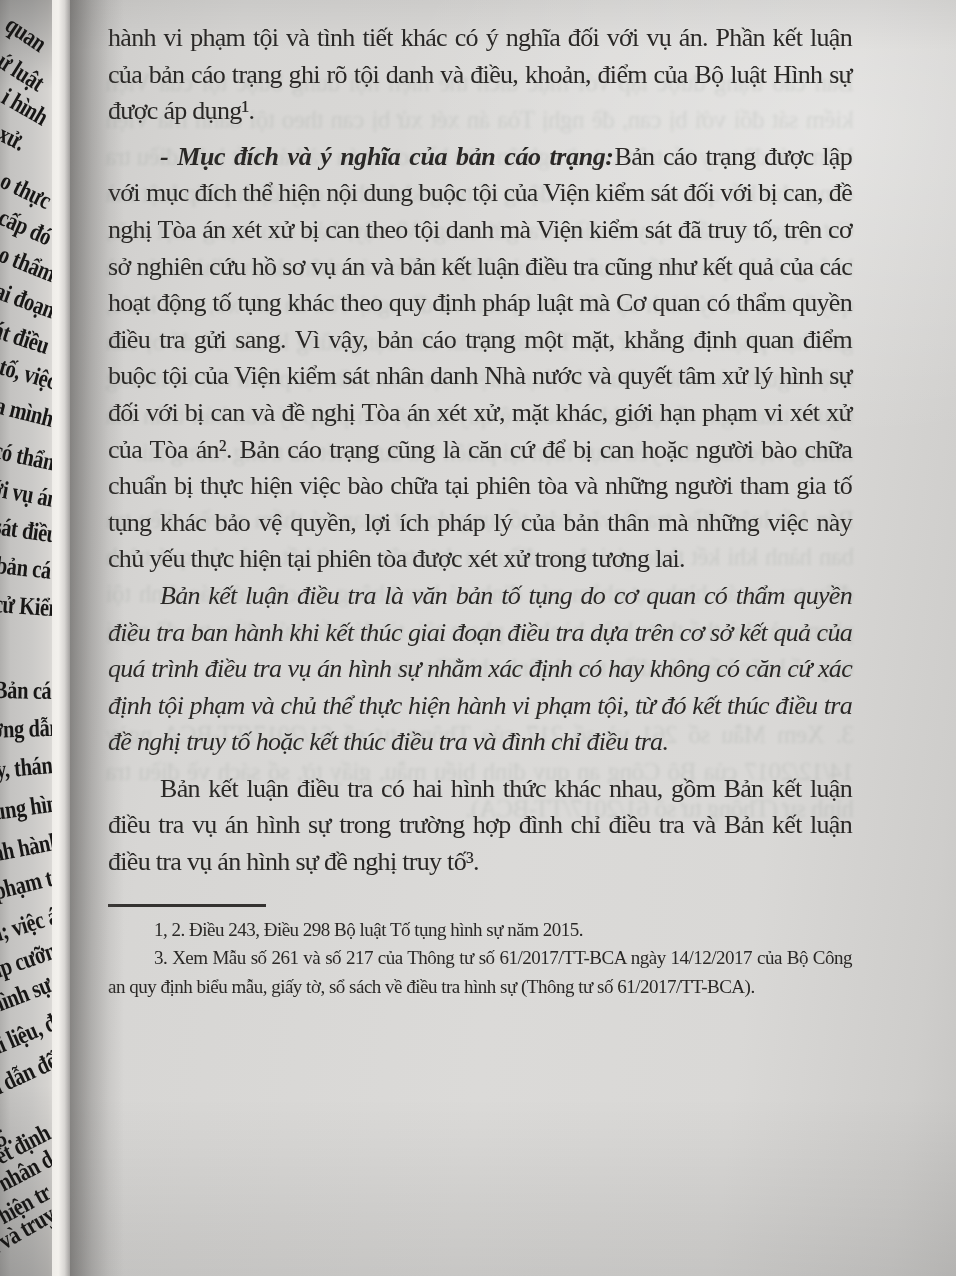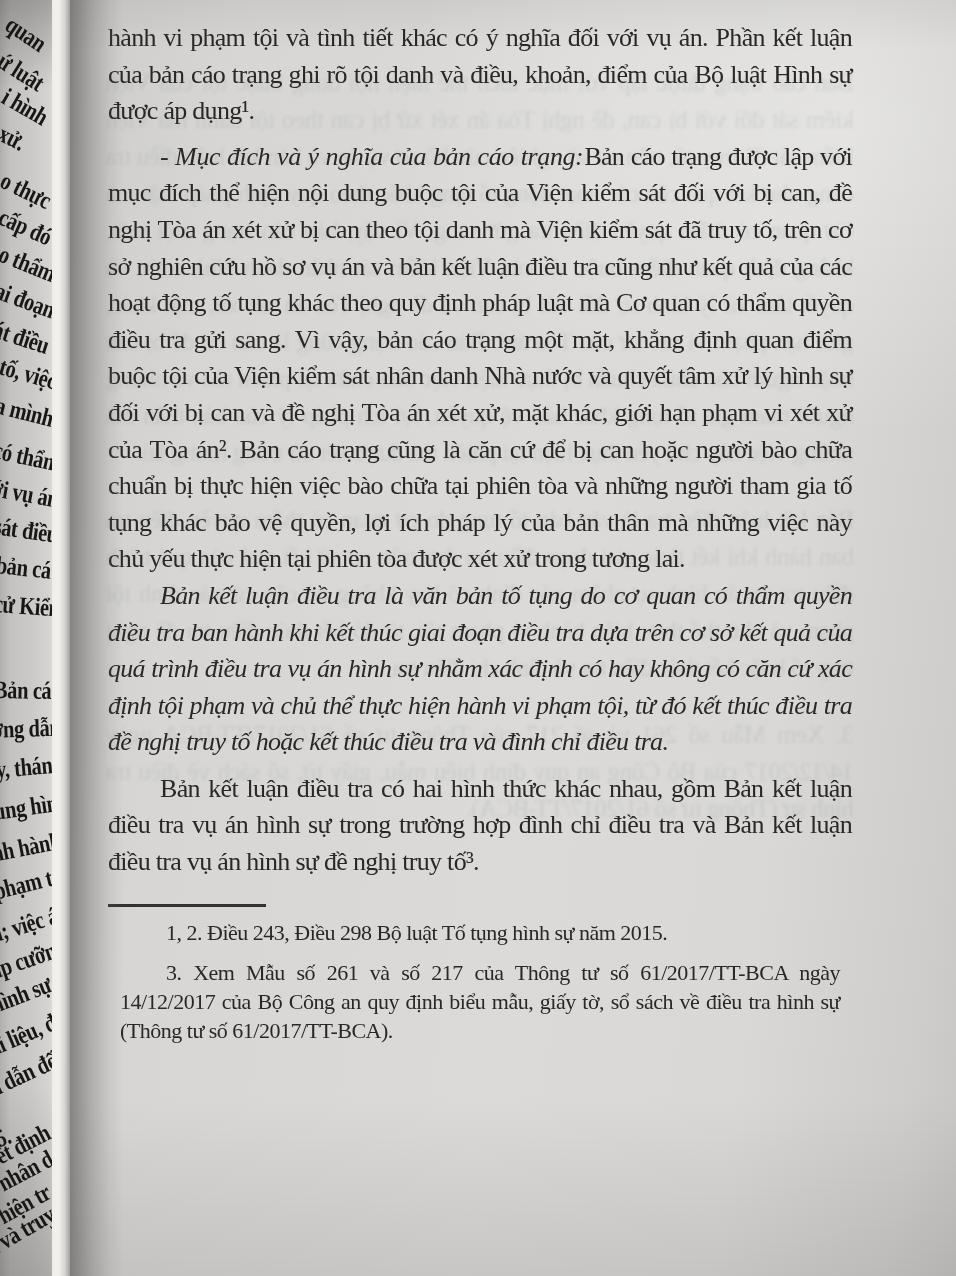--- a/index.html
+++ b/index.html
@@ -30,26 +30,26 @@
   .bleed{
     position:absolute;left:106px;top:64px;width:748px;height:1196px;overflow:hidden;
     transform:scaleX(-1);filter:blur(1.5px);opacity:.12;color:#56665c;pointer-events:none;
   }
   .bleed p{margin:0 0 30px 0;font-size:25px;line-height:37px;text-align:justify;letter-spacing:-.5px;}
   
   .content{position:absolute;left:108px;top:20px;width:744px;}
   .body{margin:0;font-size:26px;line-height:36.6px;letter-spacing:-.7px;text-align:justify;}
   .indent{text-indent:52px;}
   .purpose{margin-top:9px;}
-  .purpose-lead{font-weight:normal;font-style:italic;margin-right:1px;letter-spacing:-.4px;}
+  .purpose-lead{font-weight:bold;font-style:italic;margin-right:1px;letter-spacing:-.4px;}
   .italic{font-style:italic;}
   .section-heading{margin:22px 0 13px 52px;font-size:27px;font-weight:bold;letter-spacing:-.3px;color:#262422;}
   .forms{margin-top:10px;}
   .footnote-rule{width:158px;height:0;border-top:3px solid #343230;margin:23px 0 9px 0;}
-  .footnote{margin:12px;font-size:22px;line-height:28.8px;letter-spacing:-.5px;text-align:justify;}
+  .footnote{margin:0;font-size:19px;line-height:28.8px;letter-spacing:-.5px;text-align:justify;}
   .footnote.indent{text-indent:46px;}
 </style>
 </head>
 <body>
 
 <div class="photo">
 
   <div class="bleed" aria-hidden="true">
     <p>Bản cáo trạng được lập với mục đích thể hiện nội dung buộc tội của Viện kiểm sát đối với bị can, đề nghị Tòa án xét xử bị can theo tội danh mà Viện kiểm sát đã truy tố, trên cơ sở nghiên cứu hồ sơ vụ án và bản kết luận điều tra cũng như kết quả của các hoạt động tố tụng khác theo quy định pháp luật mà Cơ quan có thẩm quyền điều tra gửi sang. Vì vậy, bản cáo trạng một mặt, khẳng định quan điểm buộc tội của Viện kiểm sát nhân danh Nhà nước và quyết tâm xử lý hình sự đối với bị can và đề nghị Tòa án xét xử, mặt khác, giới hạn phạm vi xét xử của Tòa án². Bản cáo trạng cũng là căn cứ để bị can hoặc người bào chữa chuẩn bị thực hiện việc bào chữa tại phiên tòa và những người tham gia tố tụng khác bảo vệ quyền, lợi ích pháp lý của bản thân mà những việc này chủ yếu thực hiện tại phiên tòa được xét xử trong tương lai.</p>
     <p>Bản kết luận điều tra là văn bản tố tụng do cơ quan có thẩm quyền điều tra ban hành khi kết thúc giai đoạn điều tra dựa trên cơ sở kết quả của quá trình điều tra vụ án hình sự nhằm xác định có hay không có căn cứ xác định tội phạm và chủ thể thực hiện hành vi phạm tội, từ đó kết thúc điều tra đề nghị truy tố hoặc kết thúc điều tra và đình chỉ điều tra.</p>

